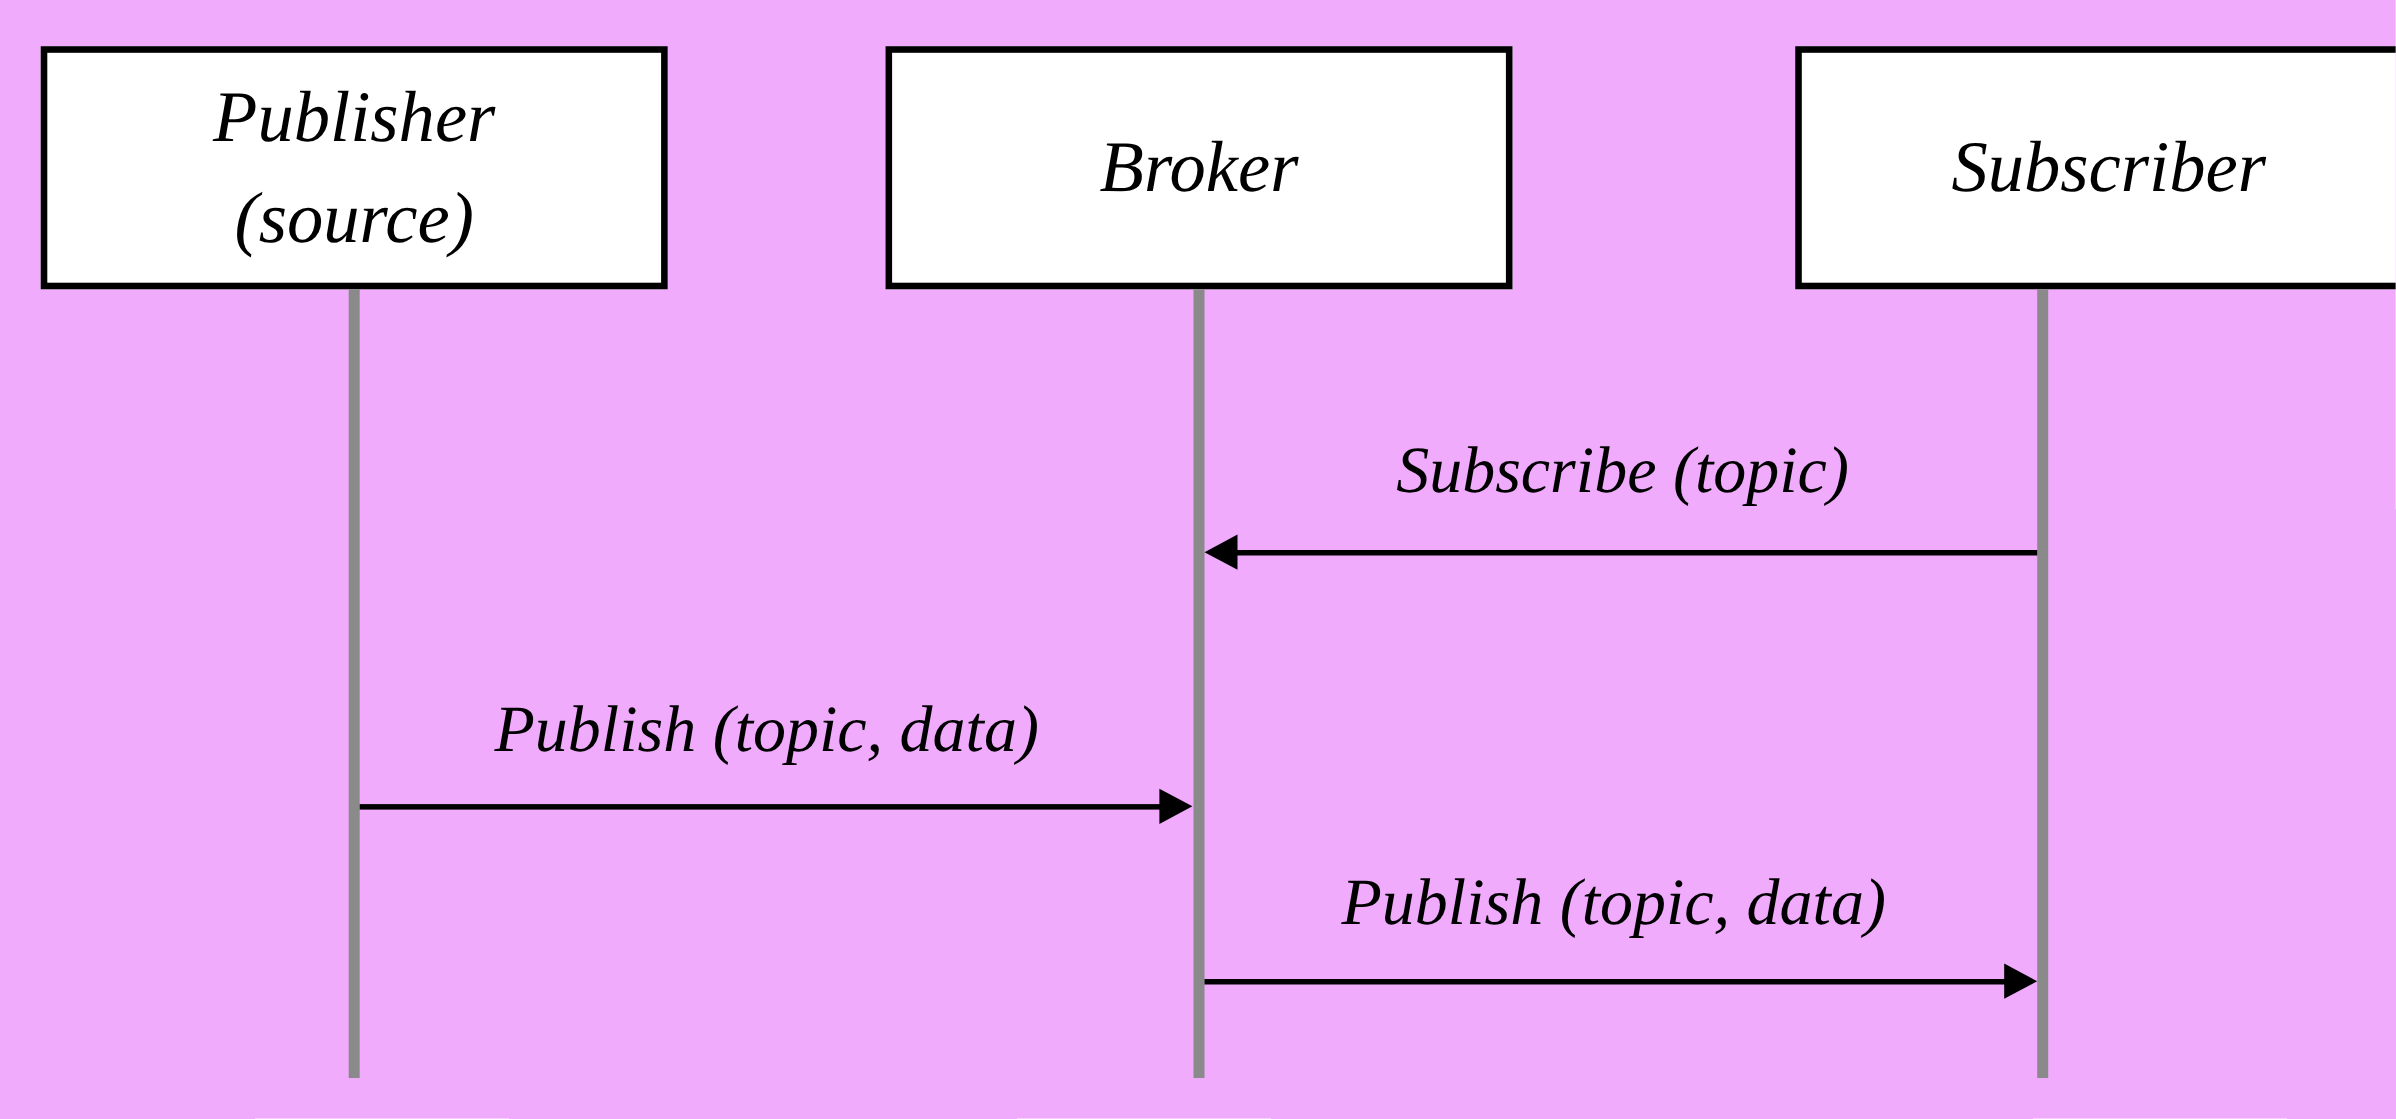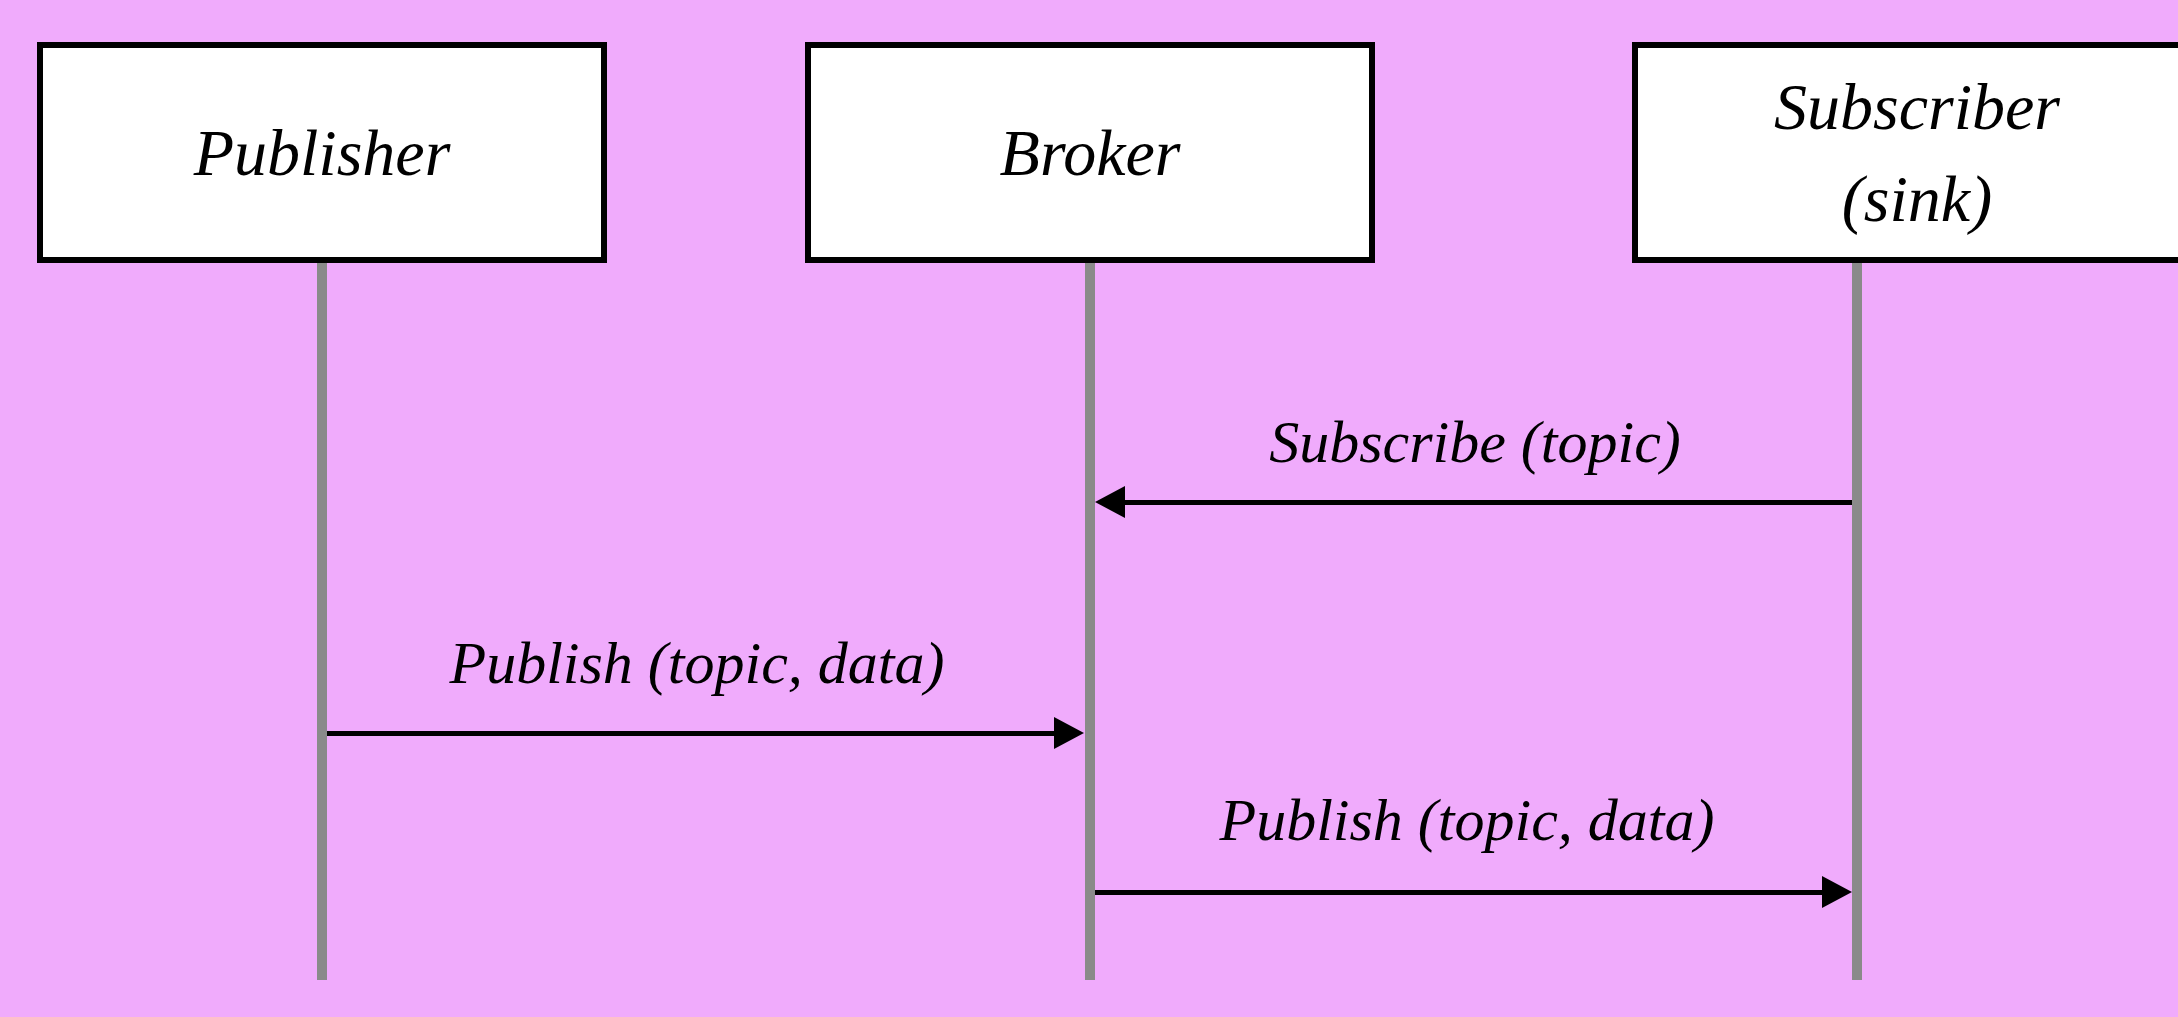--- a/index.html
+++ b/index.html
@@ -75,48 +75,48 @@
     position: absolute;
     font-size: 60px;
     line-height: 70px;
     white-space: nowrap;
     transform: translateX(-50%);
   }
 
   
   .m1-line  { left: 1118px; width: 734px; top: 500px; }
   .m1-head  { left: 1095px; top: 486px; }
-  .m1-label { left: 1475px; top: 407px; }
+  .m1-label { left: 1475px; top: 392px; }
 
   
   .m2-line  { left: 327px; width: 734px; top: 731px; }
   .m2-head  { left: 1054px; top: 717px; }
   .m2-label { left: 697px; top: 628px; }
 
   
   .m3-line  { left: 1095px; width: 734px; top: 890px; }
   .m3-head  { left: 1822px; top: 876px; }
   .m3-label { left: 1467px; top: 785px; }
 </style>
 </head>
 <body>
 
 <div class="canvas">
 
   <div class="actor-box box-publisher">
     <span class="actor-name">Publisher</span>
+    <span class="actor-subtitle">(source)</span>
   </div>
 
   <div class="actor-box box-broker">
     <span class="actor-name">Broker</span>
   </div>
 
   <div class="actor-box box-subscriber">
     <span class="actor-name">Subscriber</span>
-    <span class="actor-subtitle">(sink)</span>
   </div>
 
   <div class="lifeline lifeline-publisher"></div>
   <div class="lifeline lifeline-broker"></div>
   <div class="lifeline lifeline-subscriber"></div>
 
   <div>
     <span class="msg-label m1-label">Subscribe (topic)</span>
     <div class="msg-line m1-line"></div>
     <div class="arrowhead left m1-head"></div>

